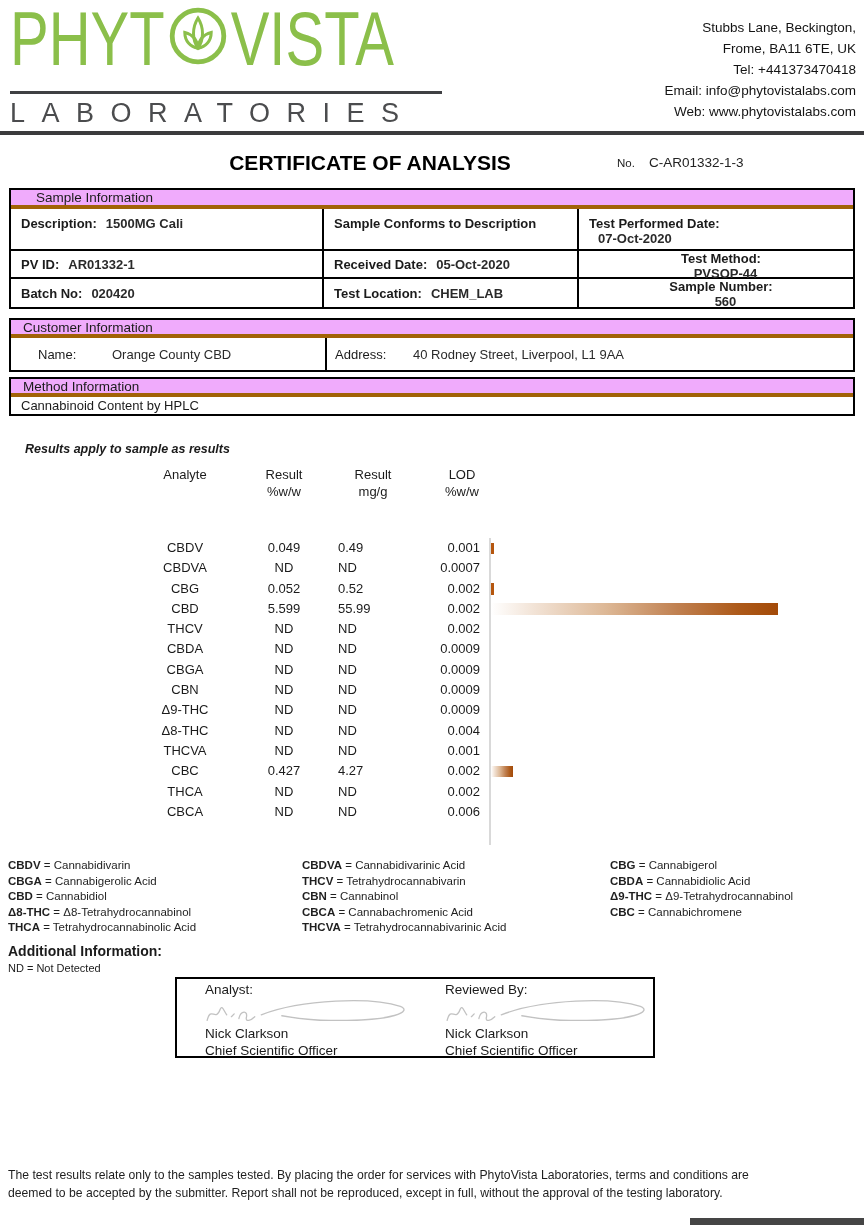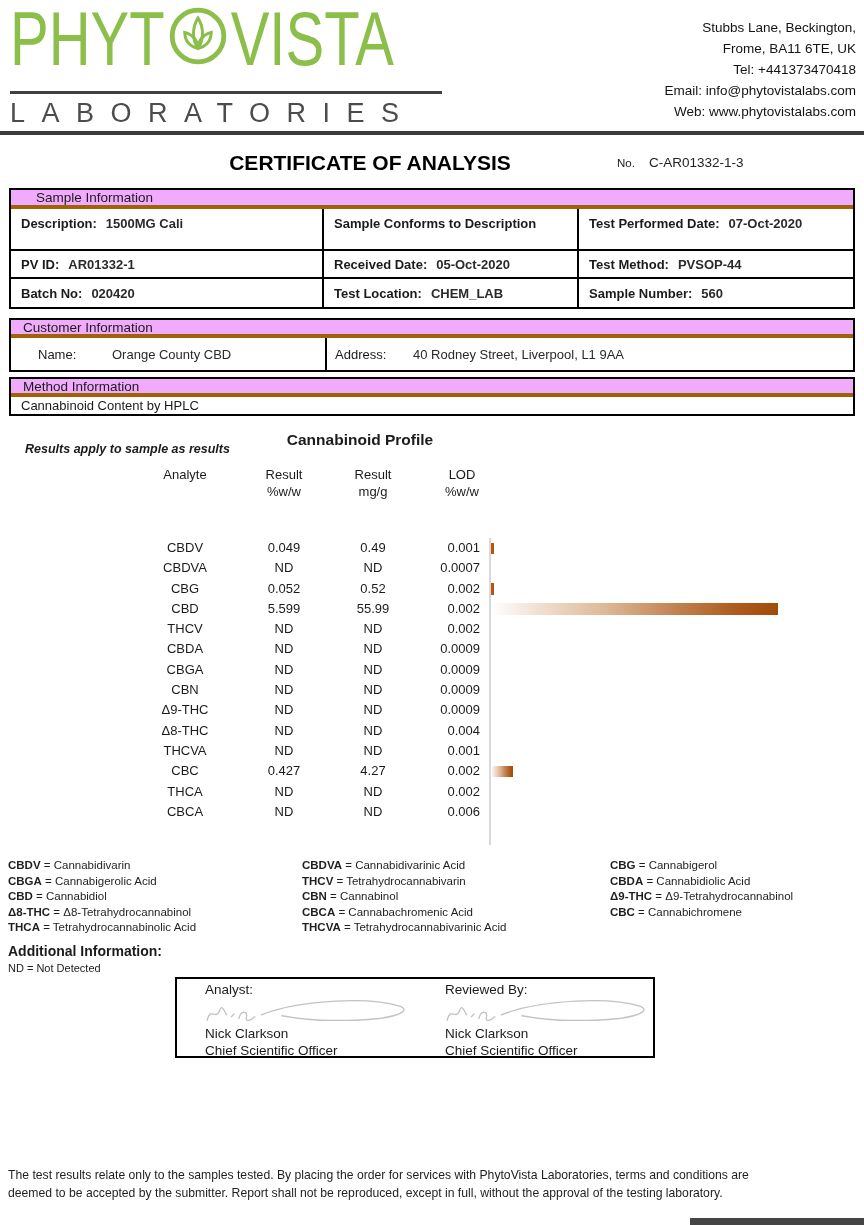--- a/index.html
+++ b/index.html
@@ -39,21 +39,21 @@
   .val { margin-left:9px; color:#2a2a2a; }
 
   
   .sample { top:188px; }
   .sample .sect-bar { height:19px; padding-left:25px; }
   .st-row { display:flex; border-bottom:2px solid #000; }
   .st-row:last-child { border-bottom:none; }
   .st-row-1 { height:42px; }
   .st-row-2, .st-row-3 { height:28px; }
   .st-cell { font-size:13px; display:flex; align-items:center; padding-left:10px; border-right:2px solid #000;font-weight:bold; }
-  .st-cell:last-child { border-right:none; }
+  .st-cell:last-child { border-right:none;flex-direction:column; }
   .st-c1 { width:313px; } .st-c2 { width:255px; } .st-c3 { flex:1; }
   .st-row-1 .st-cell { align-items:flex-start; padding-top:7px; }
 
   
   .customer { top:318px; }
   .customer .sect-bar { height:18px; padding-left:12px; }
   .cust-row { display:flex; height:32px; font-size:13px; }
   .cust-cell { display:flex; align-items:center; }
   .cust-name { width:314px; padding-left:27px; }
   .cust-addr { flex:1; border-left:2px solid #000; padding-left:8px; }
@@ -74,21 +74,21 @@
   .ph-analyte { left:118px; width:134px; }
   .ph-r1 { left:252px; width:64px; }
   .ph-r2 { left:338px; width:70px; }
   .ph-lod { left:430px; width:64px; }
 
   .profile-rows { position:absolute; left:0; top:538px; width:864px; }
   .p-row { position:relative; height:20.3px; font-size:13px; }
   .p-row span { position:absolute; top:0; height:20.3px; line-height:20.3px; }
   .c-analyte { left:118px; width:134px; text-align:center; }
   .c-r1 { left:252px; width:64px; text-align:center; }
-  .c-r2 { left:338px; width:70px; text-align:center; }
+  .c-r2 { left:338px; width:70px; }
   .c-lod { left:408px; width:72px; text-align:right; }
   .p-bar { position:absolute; left:491px; top:4.5px; height:11.5px;
            background:linear-gradient(90deg,#ffffff 0%,#f2e3d6 15%,#ddb896 40%,#c08050 65%,#ad5a1a 86%,#a34a08 100%); }
   .axis-line { position:absolute; left:489px; top:538px; width:2px; height:307px; background:#d9d9d9; }
 
   
   .legend-col { position:absolute; top:858px; font-size:11.5px; line-height:15.5px; color:#1f1f1f; }
   .legend-col-1 { left:8px; width:290px; }
   .legend-col-2 { left:302px; width:300px; }
   .legend-col-3 { left:610px; width:250px; }
@@ -206,21 +206,20 @@
       </div>
     </div>
   </div>
 
   <div class="sect method">
     <div class="sect-bar">Method Information</div>
     <div class="method-row">Cannabinoid Content by HPLC</div>
   </div>
 
   <div class="profile-note">Results apply to sample as results</div>
-  <div class="profile-title">Cannabinoid Profile</div>
 
   <div class="ph ph-analyte">
     <div>Analyte</div>
     <div></div>
   </div>
   <div class="ph ph-r1">
     <div>Result</div>
     <div>%w/w</div>
   </div>
   <div class="ph ph-r2">

